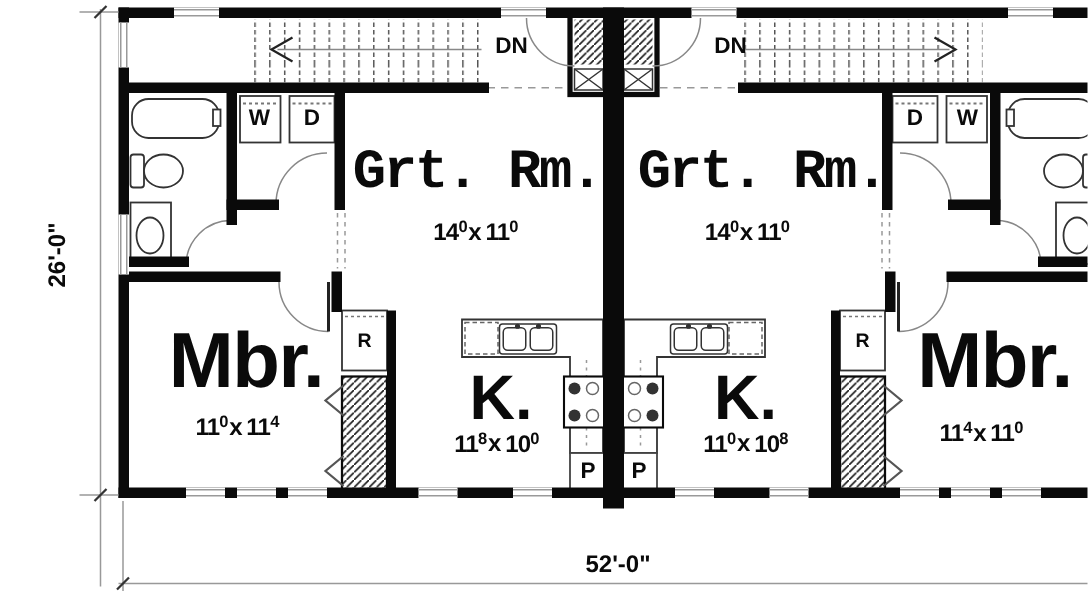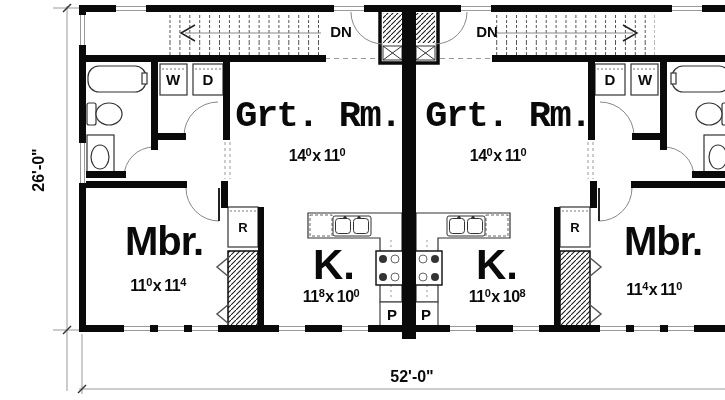--- a/index.html
+++ b/index.html
@@ -2,21 +2,21 @@
 <html><head>
 <meta charset="utf-8">
 <style>
   html,body{margin:0;padding:0;background:#fff;}
   .plan{position:relative;width:725px;height:400px;background:#fff;overflow:hidden;
         font-family:"Liberation Sans", sans-serif;margin-left:21px;}
   .plan svg{position:absolute;left:0;top:0;}
   .lbl{position:absolute;transform:translate(-50%,-50%);color:#0a0a0a;font-weight:bold;
        white-space:nowrap;line-height:1;}
   .lbl-room-big{font-size:37px;letter-spacing:-1.5px;font-family:Liberation Mono, monospace;}
-  .lbl-room-mbr{font-size:40px;letter-spacing:-1px;}
+  .lbl-room-mbr{font-size:52px;letter-spacing:-1px;}
   .lbl-room-k{font-size:42px;}
   .lbl-dim{font-size:16px;letter-spacing:-0.5px;}
   .lbl-dim sup{font-size:11px;position:relative;top:1px;vertical-align:super;}
   .lbl-dim .sep{margin:0 3px 0 1px;}
   .lbl-sm{font-size:15px;}
   .lbl-xs{font-size:13px;}
   .lbl-meas{font-size:16px;letter-spacing:0;}
   .rot{transform:translate(-50%,-50%) rotate(-90deg);}
 </style>
 </head>

